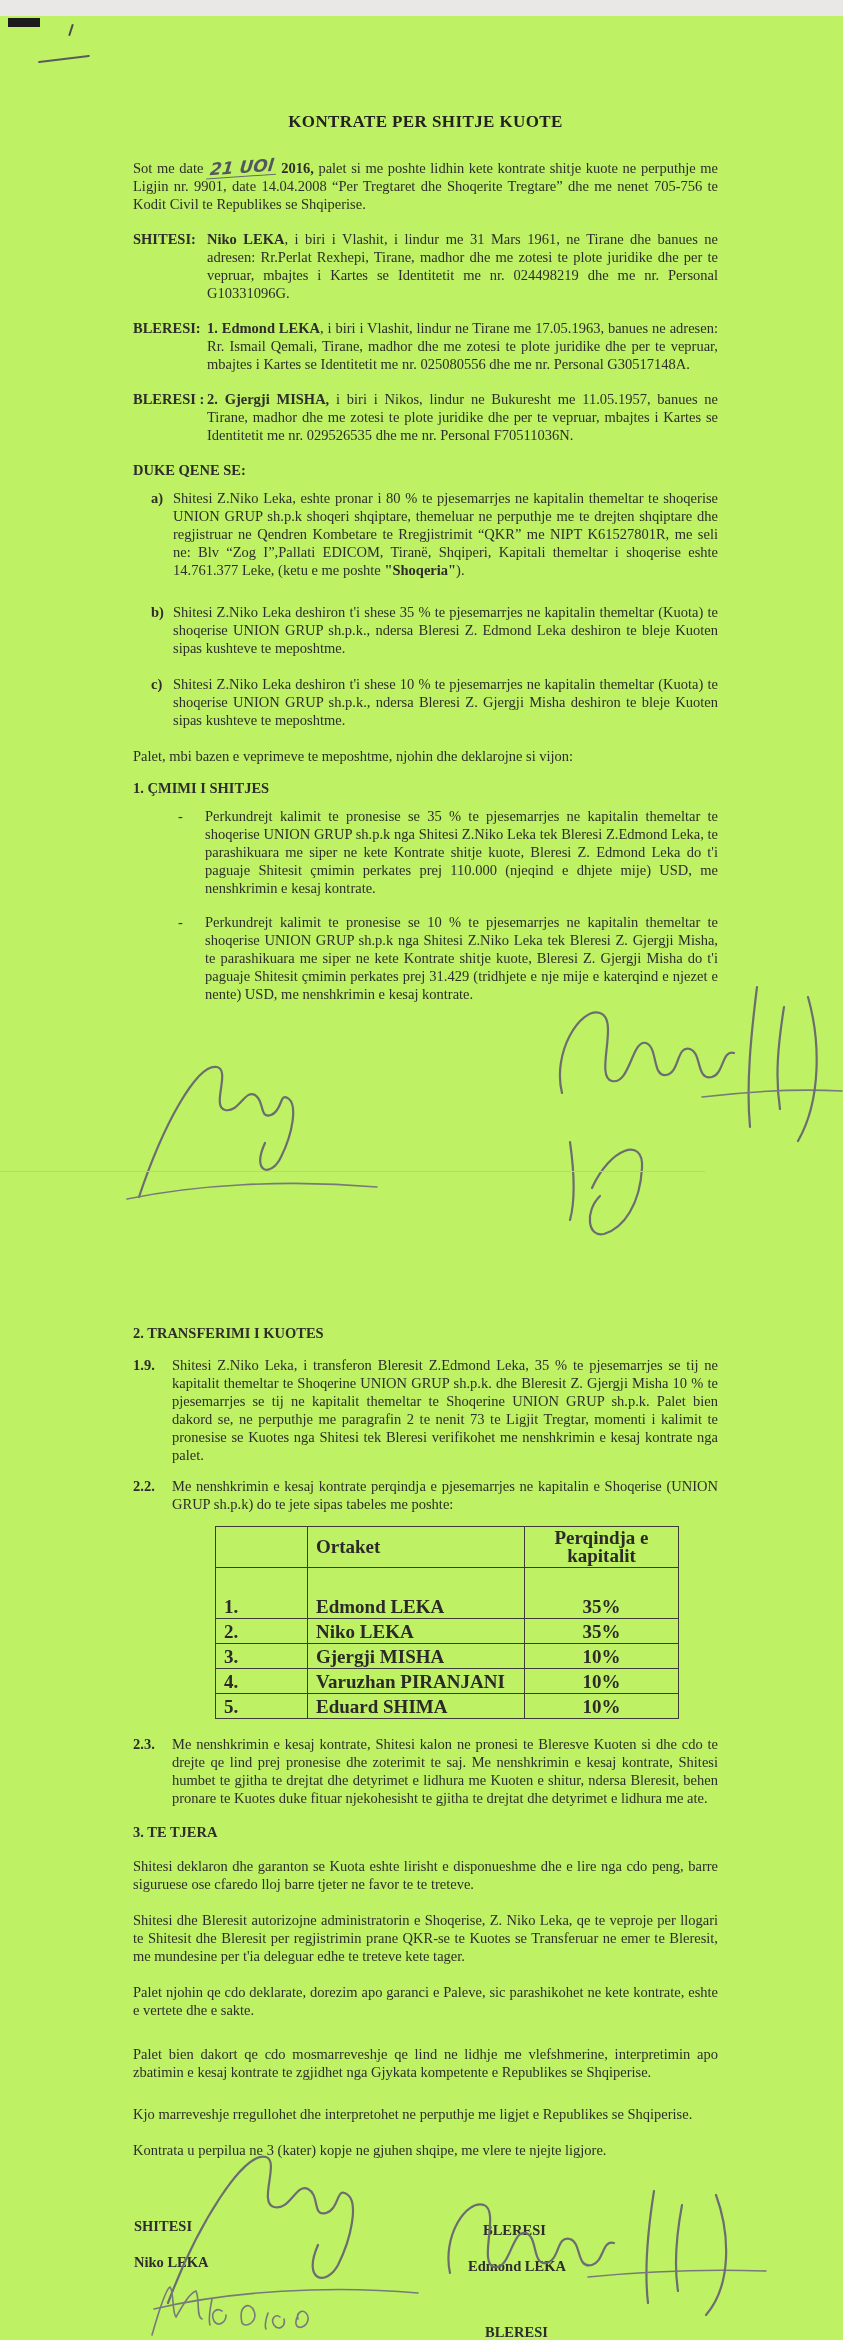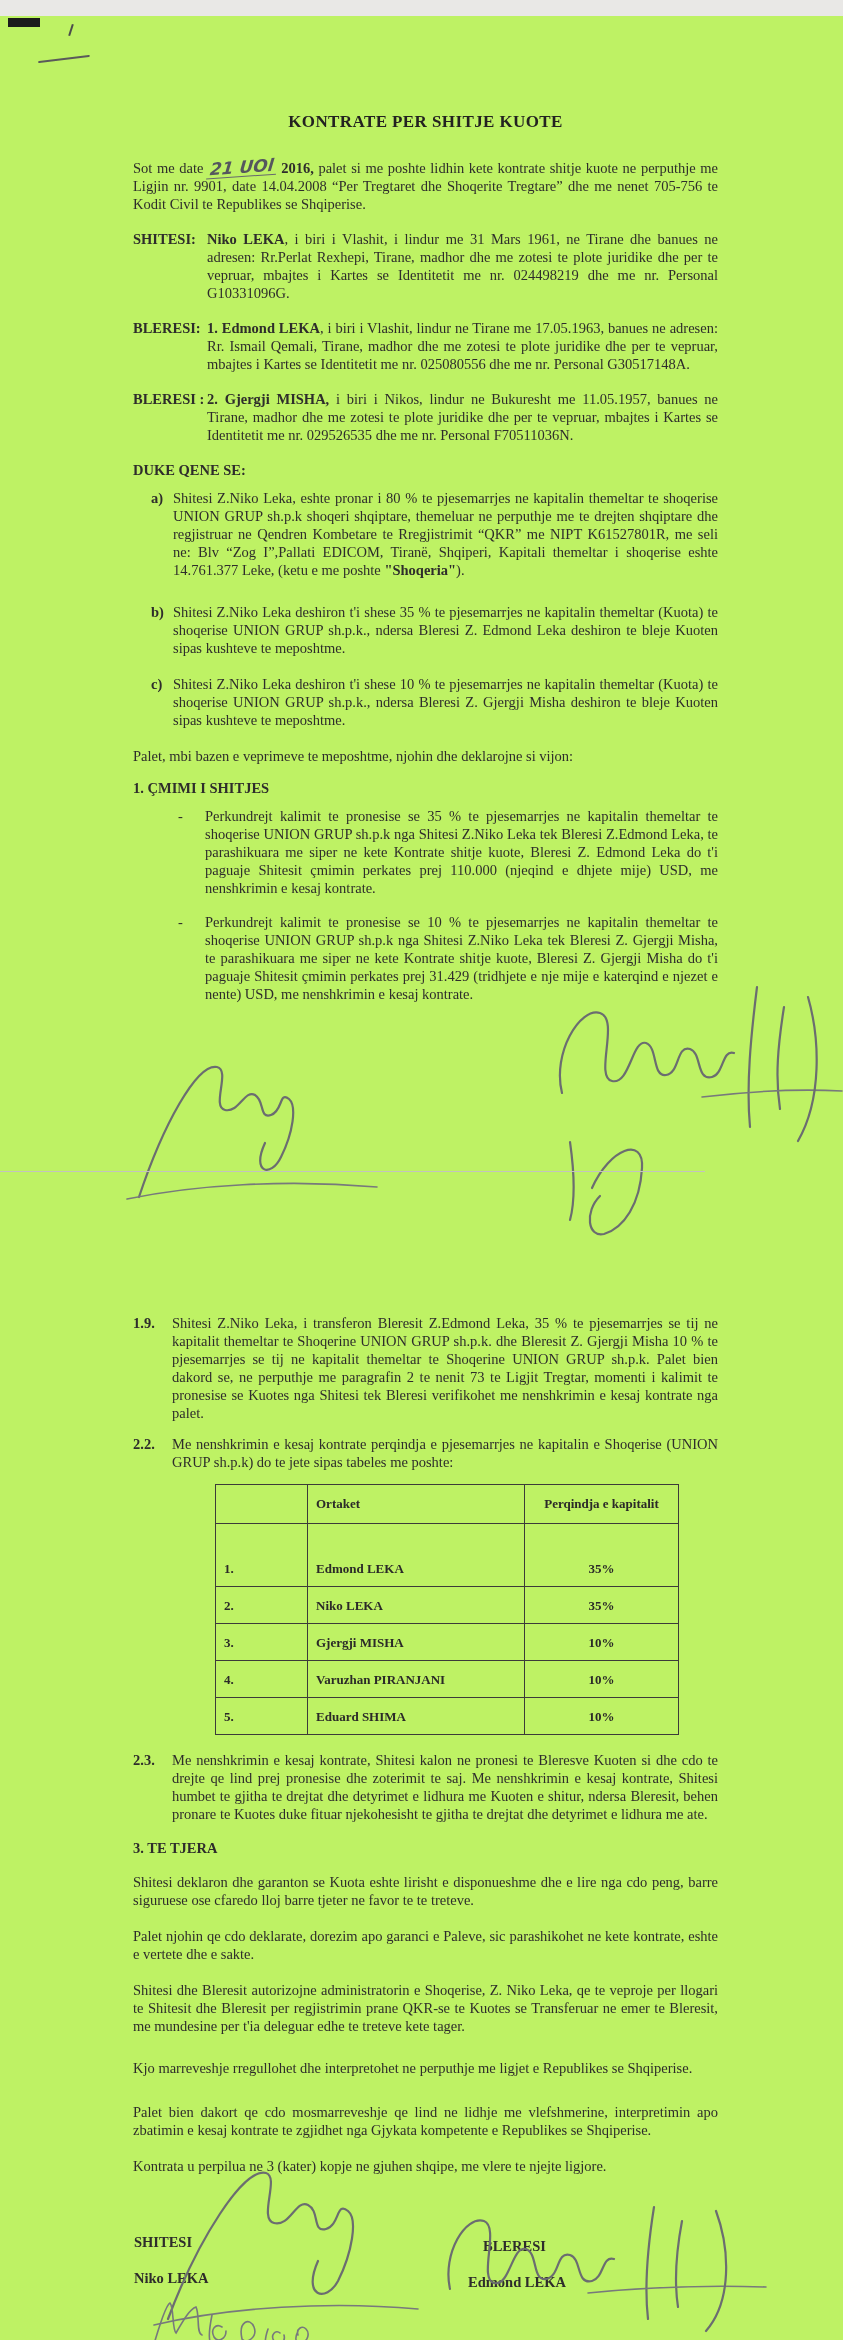--- a/index.html
+++ b/index.html
@@ -44,22 +44,22 @@
   .bullet .btext{flex:1;}
   .clause{display:flex;margin:0 0 13px 0;}
   .clause .cnum{flex:0 0 39px;font-weight:bold;}
   .clause .ctext{flex:1;}
   .after-recitals{margin:0 0 14px 0;}
   table.shares{
     border-collapse:collapse;margin:6px 0 16px 82px;
     font-weight:bold;color:#2b2a28;
   }
   table.shares td,table.shares th{
-    border:1px solid #3c3b39;font-size:13px;
-    padding:8px 8px;text-align:left;vertical-align:bottom;
+    border:1px solid #3c3b39;font-size:19px;
+    padding:2px 8px;text-align:left;vertical-align:bottom;
   }
   table.shares tr.hdr td{height:22px;vertical-align:middle;}
   table.shares tr.first td{height:46px;}
   table.shares tr td{height:20px;}
   table.shares .c-num{width:75px;}
   table.shares .c-name{width:200px;}
   table.shares .c-pct{width:137px;text-align:center;}
   .s3para{margin:0 0 18px 0;}
   .sig-zone{position:relative;margin-left:-133px;width:843px;}
   .sig-zone.mid{height:295px;}
@@ -145,20 +145,21 @@
       <path class="sig-stroke thin" d="M150 116 C200 110 252 108 290 110"></path>
       <path class="sig-stroke" d="M256 16 C268 58 270 118 246 160"></path>
     </svg>
     <svg style="left:548px;top:95px;" width="140" height="125" viewBox="0 0 140 125">
       <path class="sig-stroke" d="M22 28 C26 56 28 84 22 106"></path>
       <path class="sig-stroke" d="M44 74 C62 34 96 22 94 54 C92 90 76 114 56 120 C40 124 36 98 52 82"></path>
     </svg>
     <div class="faint-line" style="left:0;top:152px;width:705px;"></div>
   </div>
 
+  <div class="sec-heading" style="margin-bottom:14px;">2. TRANSFERIMI I KUOTES</div>
 
   <div class="clause">
     <div class="cnum">1.9.</div>
     <div class="ctext justify">Shitesi Z.Niko Leka, i transferon Bleresit Z.Edmond Leka, 35 % te pjesemarrjes se tij ne kapitalit themeltar te Shoqerine UNION GRUP sh.p.k. dhe Bleresit Z. Gjergji Misha 10 % te pjesemarrjes se tij ne kapitalit themeltar te Shoqerine UNION GRUP sh.p.k. Palet bien dakord se, ne perputhje me paragrafin 2 te nenit 73 te Ligjit Tregtar, momenti i kalimit te pronesise se Kuotes nga Shitesi tek Bleresi verifikohet me nenshkrimin e kesaj kontrate nga palet.</div>
   </div>
   <div class="clause">
     <div class="cnum">2.2.</div>
     <div class="ctext justify">Me nenshkrimin e kesaj kontrate perqindja e pjesemarrjes ne kapitalin e Shoqerise (UNION GRUP sh.p.k) do te jete sipas tabeles me poshte:</div>
   </div>
 
@@ -198,24 +199,24 @@
     </table>
 
   <div class="clause">
     <div class="cnum">2.3.</div>
     <div class="ctext justify">Me nenshkrimin e kesaj kontrate, Shitesi kalon ne pronesi te Bleresve Kuoten si dhe cdo te drejte qe lind prej pronesise dhe zoterimit te saj. Me nenshkrimin e kesaj kontrate, Shitesi humbet te gjitha te drejtat dhe detyrimet e lidhura me Kuoten e shitur, ndersa Bleresit, behen pronare te Kuotes duke fituar njekohesisht te gjitha te drejtat dhe detyrimet e lidhura me ate.</div>
   </div>
 
   <div class="sec-heading" style="margin:16px 0 16px 0;">3. TE TJERA</div>
 
   <p class="s3para justify">Shitesi deklaron dhe garanton se Kuota eshte lirisht e disponueshme dhe e lire nga cdo peng, barre siguruese ose cfaredo lloj barre tjeter ne favor te te treteve.</p>
+  <p class="s3para justify">Shitesi dhe Bleresit autorizojne administratorin e Shoqerise, Z. Niko Leka,  qe te veproje per llogari te Shitesit dhe Bleresit per regjistrimin prane QKR-se te Kuotes se Transferuar ne emer te Bleresit, me mundesine per t'ia deleguar edhe te treteve kete tager.</p>
   <p class="s3para justify">Palet njohin qe cdo deklarate, dorezim apo garanci e Paleve, sic parashikohet ne kete kontrate, eshte e vertete dhe e sakte.</p>
-  <p class="s3para justify">Shitesi dhe Bleresit autorizojne administratorin e Shoqerise, Z. Niko Leka,  qe te veproje per llogari te Shitesit dhe Bleresit per regjistrimin prane QKR-se te Kuotes se Transferuar ne emer te Bleresit, me mundesine per t'ia deleguar edhe te treteve kete tager.</p>
+  <p class="s3para justify" style="margin-top:26px;">Palet bien dakort qe cdo mosmarreveshje qe lind ne lidhje me vlefshmerine, interpretimin apo zbatimin e kesaj kontrate te zgjidhet nga Gjykata kompetente e Republikes se Shqiperise.</p>
   <p class="s3para justify" style="margin-top:24px;">Kjo marreveshje rregullohet dhe interpretohet ne perputhje me ligjet e Republikes se Shqiperise.</p>
-  <p class="s3para justify" style="margin-top:26px;">Palet bien dakort qe cdo mosmarreveshje qe lind ne lidhje me vlefshmerine, interpretimin apo zbatimin e kesaj kontrate te zgjidhet nga Gjykata kompetente e Republikes se Shqiperise.</p>
   <p class="s3para justify">Kontrata u perpilua ne 3 (kater) kopje ne gjuhen shqipe, me vlere te njejte ligjore.</p>
 
   <div class="sig-zone bottom">
     <div class="sig-label" style="left:134px;top:36px;">SHITESI</div>
     <div class="sig-label" style="left:134px;top:72px;">Niko LEKA</div>
 
     <svg style="left:150px;top:-48px;" width="290" height="185" viewBox="0 0 290 185">
       <path class="sig-stroke" d="M18 170 C48 90 94 18 116 24 C130 28 108 70 124 74 C140 78 146 50 158 56 C170 62 162 84 176 80 C190 76 186 52 198 62 C208 70 202 104 188 132 C176 154 152 148 168 112"></path>
       <path class="sig-stroke thin" d="M4 176 C80 158 180 152 268 160"></path>
     </svg>

